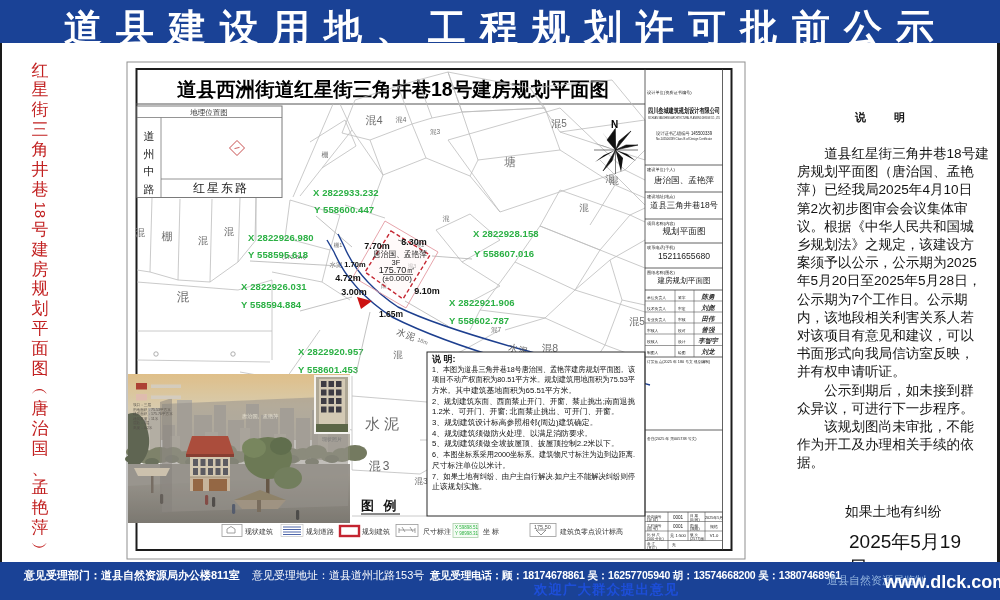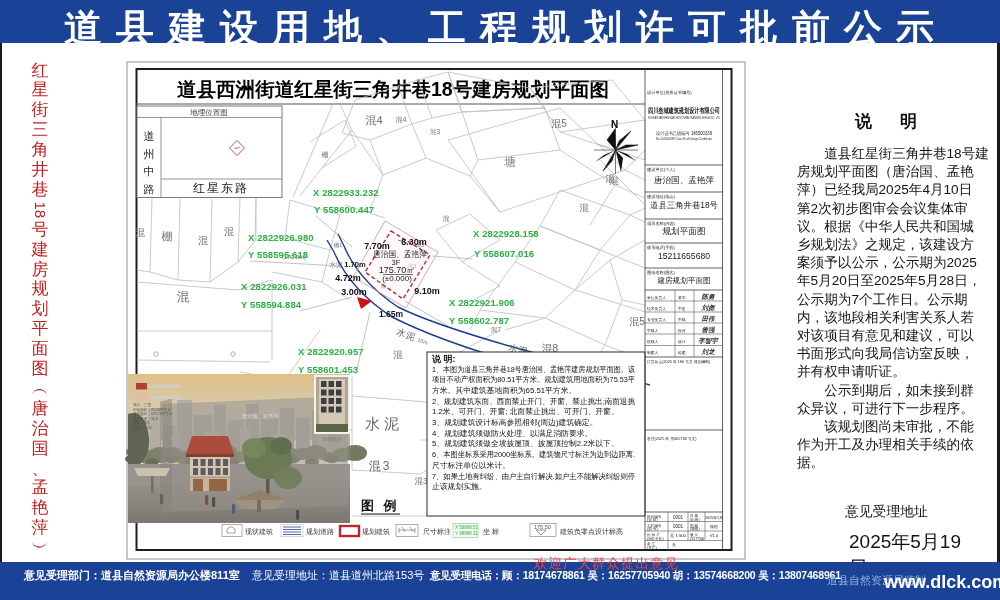--- a/index.html
+++ b/index.html
@@ -540,31 +540,31 @@
 <rect x="321" y="406.5" width="5.5" height="6"></rect>
 <rect x="328.5" y="406.5" width="5.5" height="6"></rect>
 <rect x="336" y="406.5" width="5.5" height="6"></rect>
 </g>
 <rect x="316" y="424" width="32" height="8" fill="#5c6647"></rect>
 <text x="332" y="441" font-size="5" fill="#777" text-anchor="middle">现状照片</text>
 </g>
 </g>
 </svg>
 
-<div class="abs" style="left:855px;top:110px;width:70px;font-size:17px;font-weight:bold;color:#111;letter-spacing:28px;white-space:nowrap;">说明</div>
+<div class="abs" style="left:855px;top:110px;width:70px;font-size:11px;font-weight:bold;color:#111;letter-spacing:28px;white-space:nowrap;">说明</div>
 
 <div class="abs" style="left:797px;top:145px;width:200px;font-size:13.6px;line-height:18.2px;color:#131313;white-space:nowrap;">　　道县红星街三角井巷18号建<br>房规划平面图（唐治国、孟艳<br>萍）已经我局2025年4月10日<br>第2次初步图审会会议集体审<br>议。根据《中华人民共和国城<br>乡规划法》之规定，该建设方<br>案须予以公示，公示期为2025<br>年5月20日至2025年5月28日，<br>公示期为7个工作日。公示期<br>内，该地段相关利害关系人若<br>对该项目有意见和建议，可以<br>书面形式向我局信访室反映，<br>并有权申请听证。<br>　　公示到期后，如未接到群<br>众异议，可进行下一步程序。<br>　　该规划图尚未审批，不能<br>作为开工及办理相关手续的依<br>据。</div>
 
-<div class="abs" style="left:845px;top:503px;width:125px;font-size:13.8px;color:#131313;">意见受理地址</div>
+<div class="abs" style="left:845px;top:503px;width:125px;font-size:13.8px;color:#131313;">如果土地有纠纷</div>
 
 <div class="abs" style="left:849px;top:529px;width:125px;font-size:19px;color:#131313;">2025年5月19日</div>
 
 <div class="abs" style="left:0;top:562px;width:1000px;height:38px;background:#1a4296;"></div>
 
 <div class="abs" style="left:24px;top:568px;font-size:11px;font-weight:bold;color:#fff;white-space:nowrap;text-align:right;">意见受理部门：道县自然资源局办公楼811室</div>
 <div class="abs" style="left:252px;top:568px;font-size:11px;font-weight:normal;color:#fff;white-space:nowrap;">意见受理地址：道县道州北路153号</div>
 <div class="abs" style="left:430px;top:569px;font-size:10.5px;letter-spacing:-0.2px;font-weight:bold;color:#fff;white-space:nowrap;">意见受理电话：顾：18174678861 吴：16257705940 胡：13574668200 吴：13807468961</div>
 
-<div class="abs" style="left:534px;top:555px;font-size:13.5px;font-weight:normal;color:#ef4444;letter-spacing:1px;white-space:nowrap;">欢迎广大群众提出意见</div>
+<div class="abs" style="left:534px;top:581px;font-size:13.5px;font-weight:bold;color:#1d4ed8;letter-spacing:1px;white-space:nowrap;">欢迎广大群众提出意见</div>
 
 <div class="abs" style="left:827px;top:573px;font-size:11px;color:#93b4de;white-space:nowrap;">道县自然资源局监制</div>
 
 <div class="abs" style="left:884px;top:572px;font-size:18px;font-weight:bold;color:#fff;white-space:nowrap;">www.dlck.com</div>
 
 </body></html>

